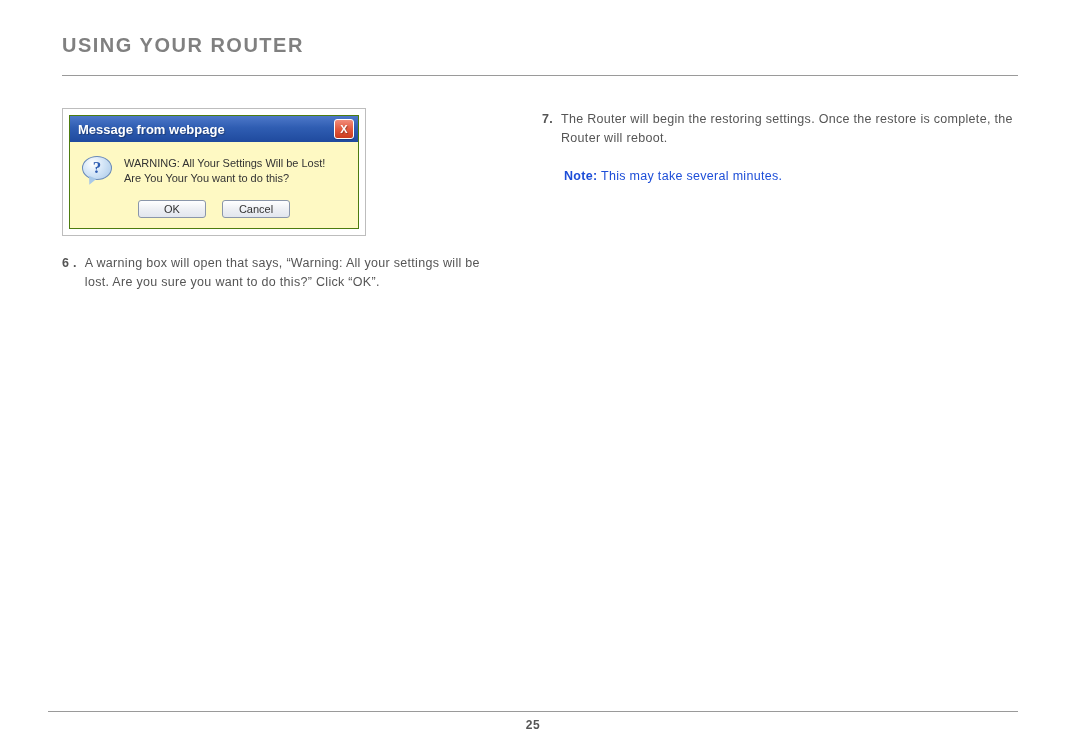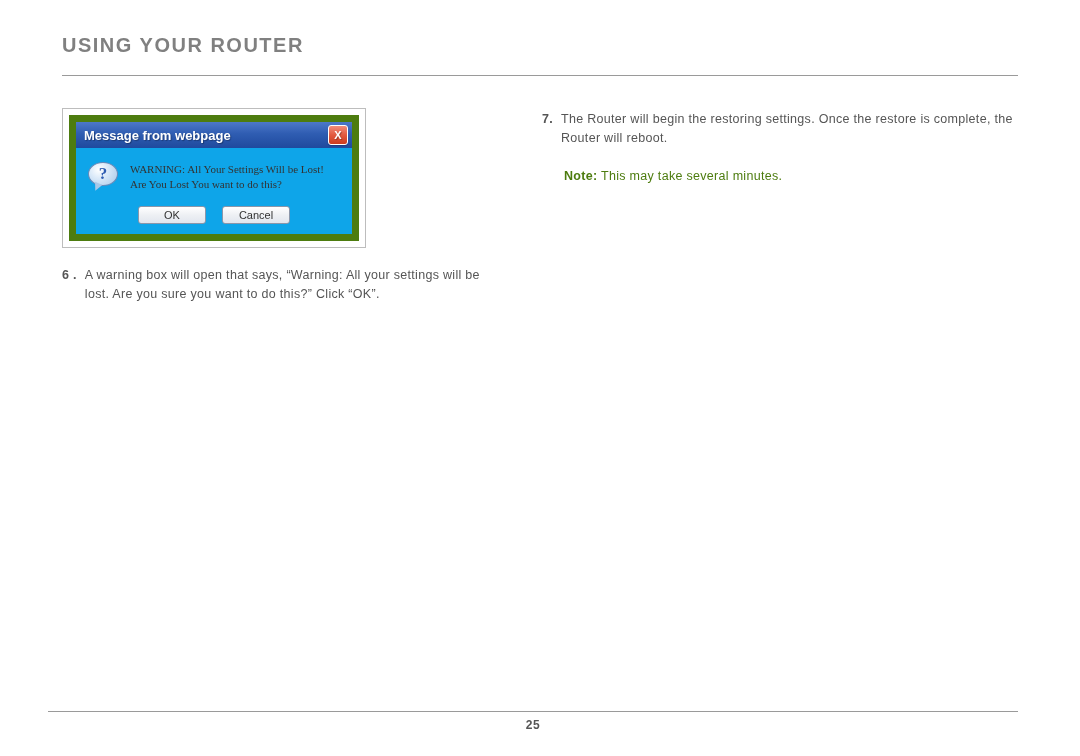--- a/index.html
+++ b/index.html
@@ -45,22 +45,22 @@
     }
     .dialog-wrapper {
       border: 1px solid #bdbdbd;
       padding: 6px;
       display: inline-block;
       margin-left: 0;
       margin-bottom: 18px;
     }
     .dialog {
       width: 290px;
-      background: #0ea5e9;
-      border: 7px solid #4d7c0f;
+      background: #fef9c3;
+      border: 1px solid #4d7c0f;
       font-family: Tahoma, Arial, sans-serif;
     }
     .dialog-titlebar {
       background: linear-gradient(180deg, #4d78c9 0%, #2f5db2 45%, #1f4a9e 100%);
       color: #ffffff;
       display: flex;
       align-items: center;
       justify-content: space-between;
       padding: 3px 4px 3px 8px;
       font-size: 13px;
@@ -119,21 +119,20 @@
     .qmark {
       color: #2f5db2;
       font-weight: bold;
       font-size: 17px;
       font-family: Georgia, serif;
     }
     .dialog-text {
       font-size: 11px;
       color: #333333;
       line-height: 1.35;
-      font-family: Liberation Serif, serif;
     }
     .dialog-buttons {
       display: flex;
       justify-content: center;
       gap: 16px;
       padding: 4px 0 10px 0;
     }
     .dialog-btn {
       min-width: 68px;
       padding: 2px 10px;
@@ -155,21 +154,21 @@
     }
     .step-num {
       font-weight: bold;
       flex-shrink: 0;
     }
     .step-body {
       flex: 1;
     }
     .note-line {
       font-size: 12.5px;
-      color: #4d7c0f;
+      color: #1d4ed8;
       line-height: 1.55;
       letter-spacing: 0.3px;
       margin-top: 18px;
       margin-left: 22px;
     }
     .note-label {
       font-weight: bold;
     }
     .final-line {
       font-size: 12.5px;
@@ -224,21 +223,21 @@
           </div>
         </div>
         <div class="dialog-body">
           <div class="dialog-icon">
             <div class="speech-bubble">
               <span class="qmark">?</span>
             </div>
           </div>
           <div class="dialog-text">
             <div>WARNING: All Your Settings Will be Lost!</div>
-            <div>Are You Lost You want to do this?</div>
+            <div>Are You Your You want to do this?</div>
           </div>
         </div>
         <div class="dialog-buttons">
           <div class="dialog-btn">OK</div>
           <div class="dialog-btn">Cancel</div>
         </div>
       </div>
     </div>
 
     <div class="step">

